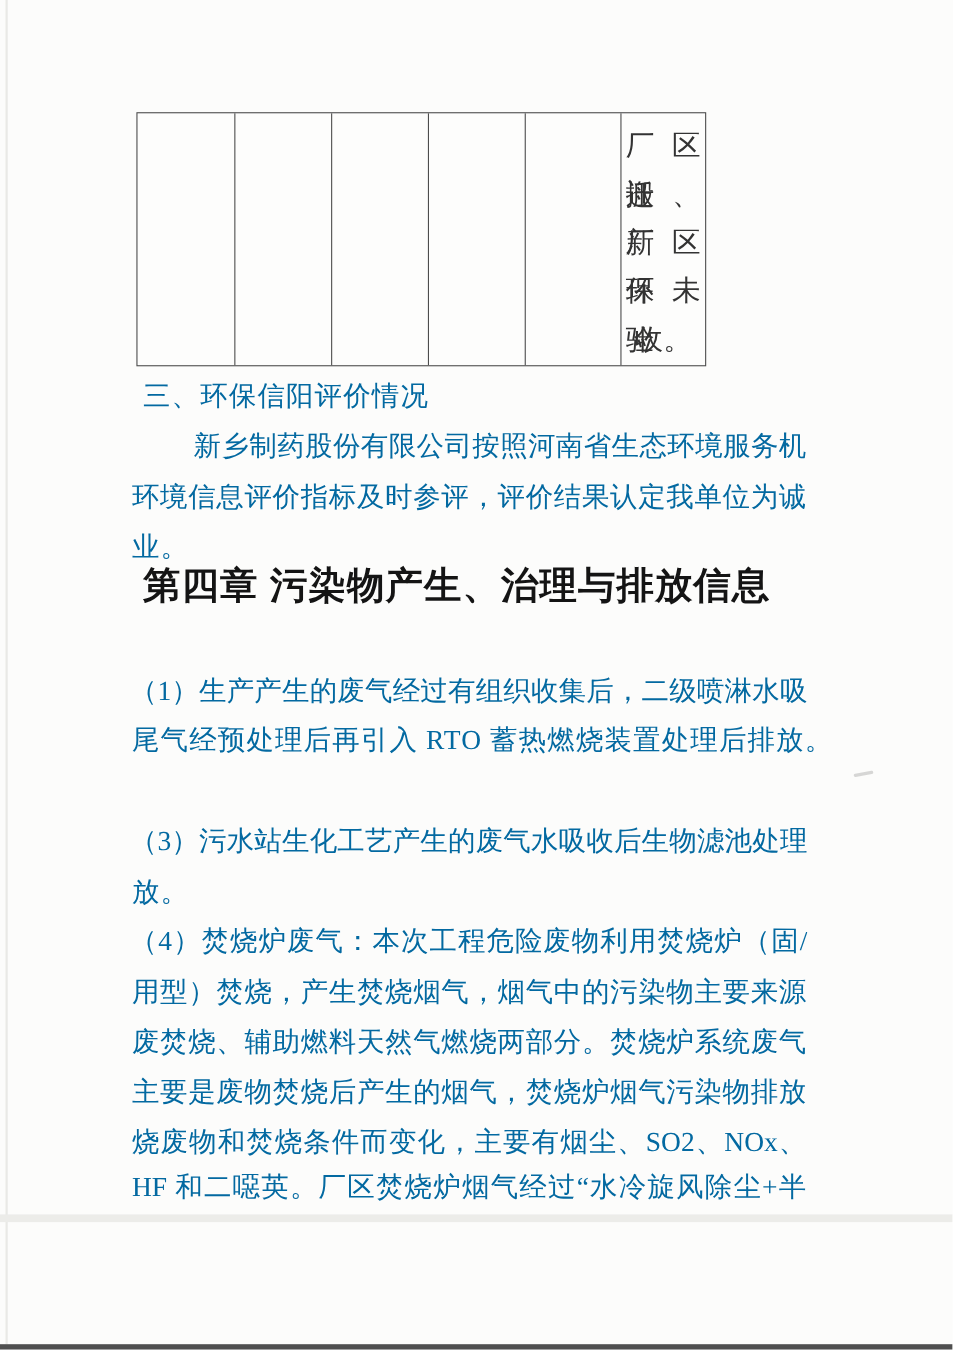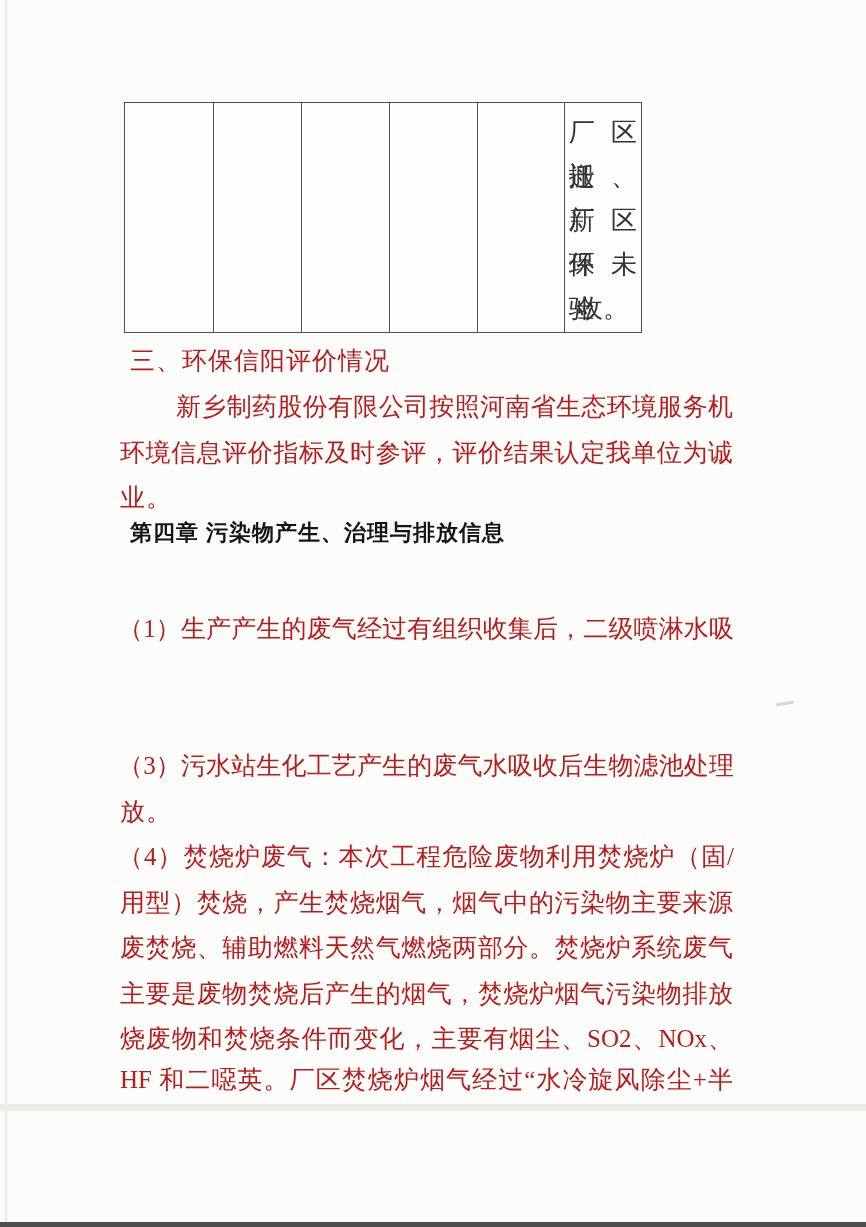--- a/index.html
+++ b/index.html
@@ -80,34 +80,34 @@
     text-align-last: center;
   }
 
   
   .line {
     position: absolute;
     font-size: 25px;
     line-height: 34px;
     white-space: pre;
     letter-spacing: 1px;
-    color: #b91c1c;
+    color: #0369a1;
   }
   .just {
     white-space: normal;
     text-align: justify;
     text-align-last: justify;
     letter-spacing: 0;
     overflow: hidden;
     height: 36px;
   }
   .heading {
     font-family: "Liberation Sans", sans-serif;
     font-weight: 700;
-    font-size: 22px;
+    font-size: 34px;
     color: #141414;
     letter-spacing: 1px;
   }
 
   .l1  { left: 130px; top: 344px; }
   .l2  { left: 176px; top: 390px; width: 557px; }
   .l3  { left: 120px; top: 436px; width: 613px; }
   .l4  { left: 120px; top: 481px; }
   .l5  { left: 130px; top: 516px; }
   .l6  { left: 128px; top: 564px; }
@@ -147,20 +147,21 @@
       <div class="cell-line center">收。</div>
     </div>
   </div>
 
   <div class="line l1">三、环保信阳评价情况</div>
   <div class="line l2 just">新乡制药股份有限公司按照河南省生态环境服务机构</div>
   <div class="line l3 just">环境信息评价指标及时参评，评价结果认定我单位为诚信企</div>
   <div class="line l4">业。</div>
   <div class="line l5 heading">第四章 污染物产生、治理与排放信息</div>
   <div class="line l7 just">（1）生产产生的废气经过有组织收集后，二级喷淋水吸收</div>
+  <div class="line l8">尾气经预处理后再引入 RTO 蓄热燃烧装置处理后排放。</div>
   <div class="line l10 just">（3）污水站生化工艺产生的废气水吸收后生物滤池处理排</div>
   <div class="line l11">放。</div>
   <div class="line l12 just">（4）焚烧炉废气：本次工程危险废物利用焚烧炉（固/液两</div>
   <div class="line l13 just">用型）焚烧，产生焚烧烟气，烟气中的污染物主要来源于固</div>
   <div class="line l14 just">废焚烧、辅助燃料天然气燃烧两部分。焚烧炉系统废气排放</div>
   <div class="line l15 just">主要是废物焚烧后产生的烟气，焚烧炉烟气污染物排放随焚</div>
   <div class="line l16 just">烧废物和焚烧条件而变化，主要有烟尘、SO2、NOx、CO、HCl、</div>
   <div class="line l17 just">HF 和二噁英。厂区焚烧炉烟气经过“水冷旋风除尘+半干式</div>
 
 </div>

